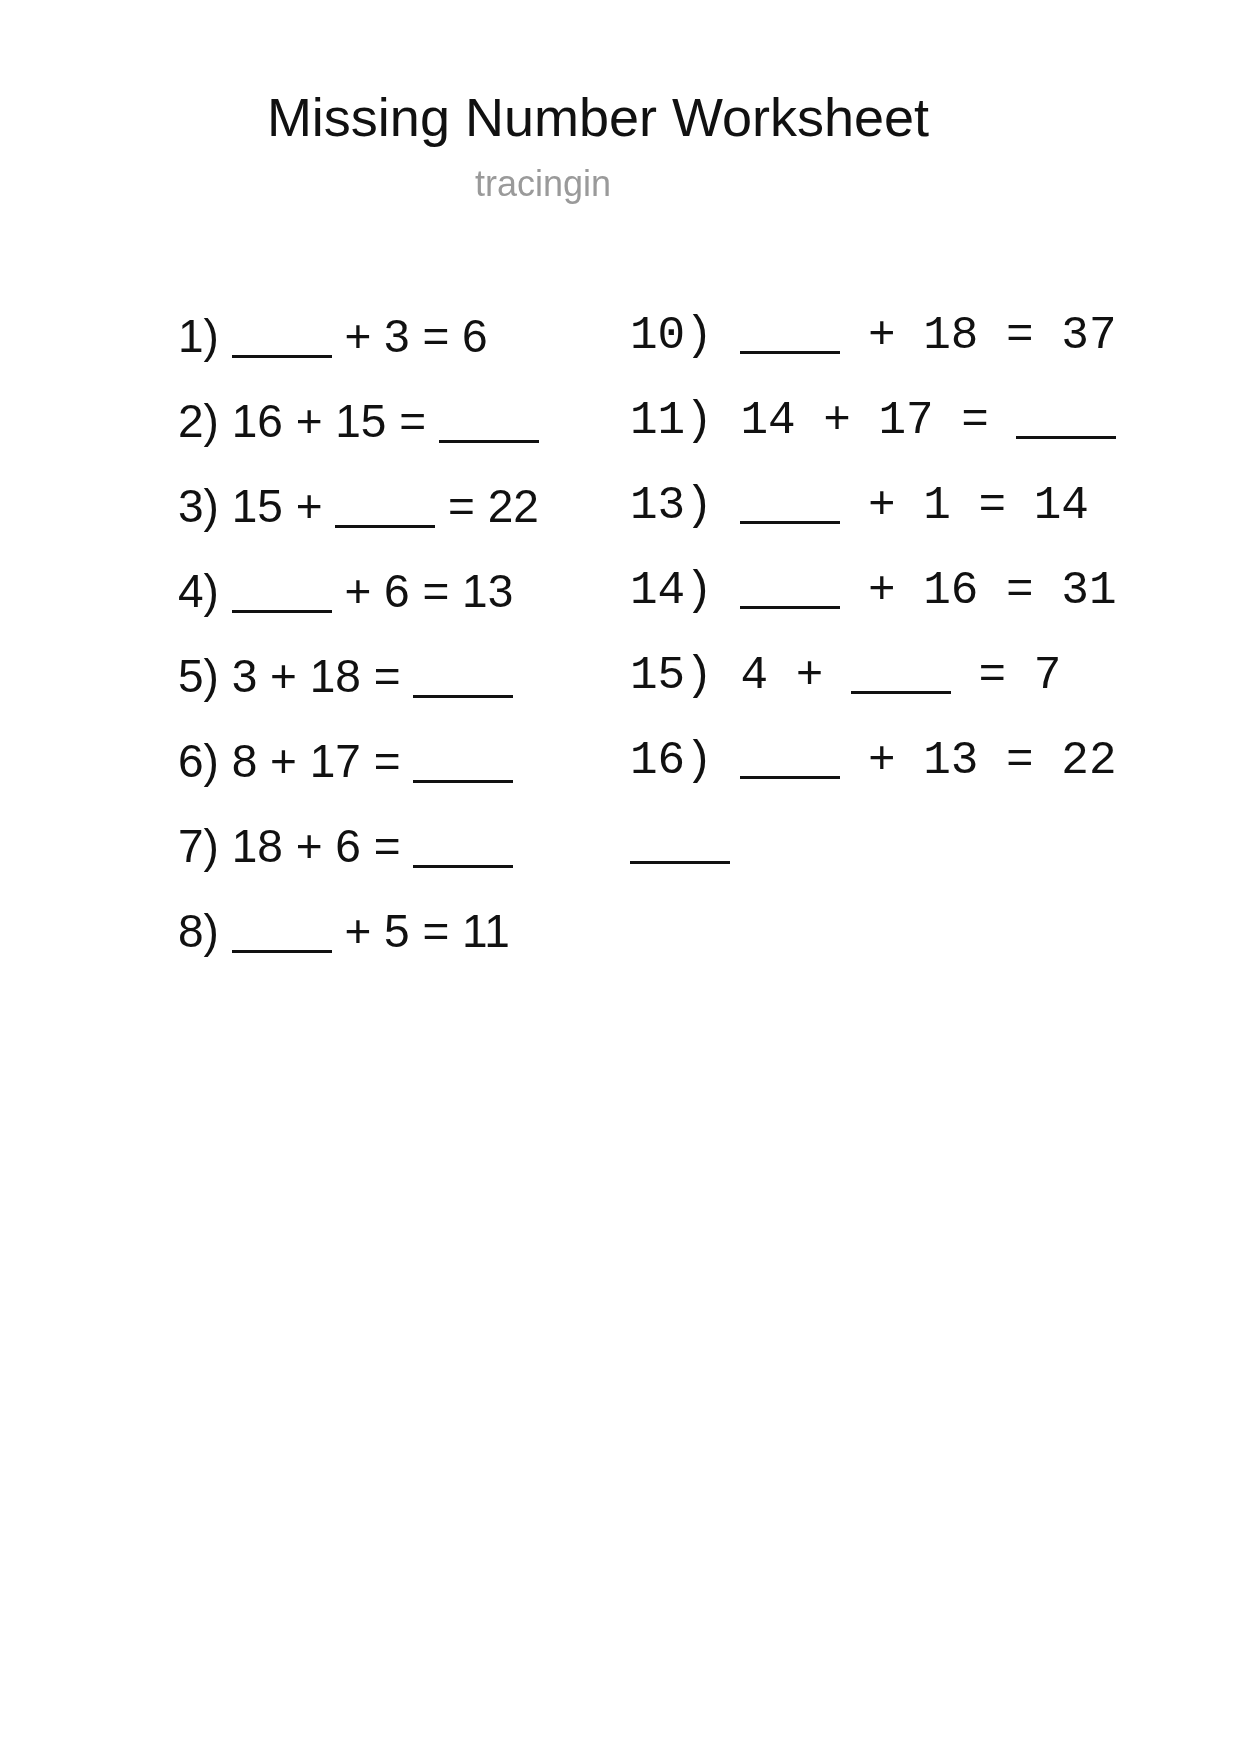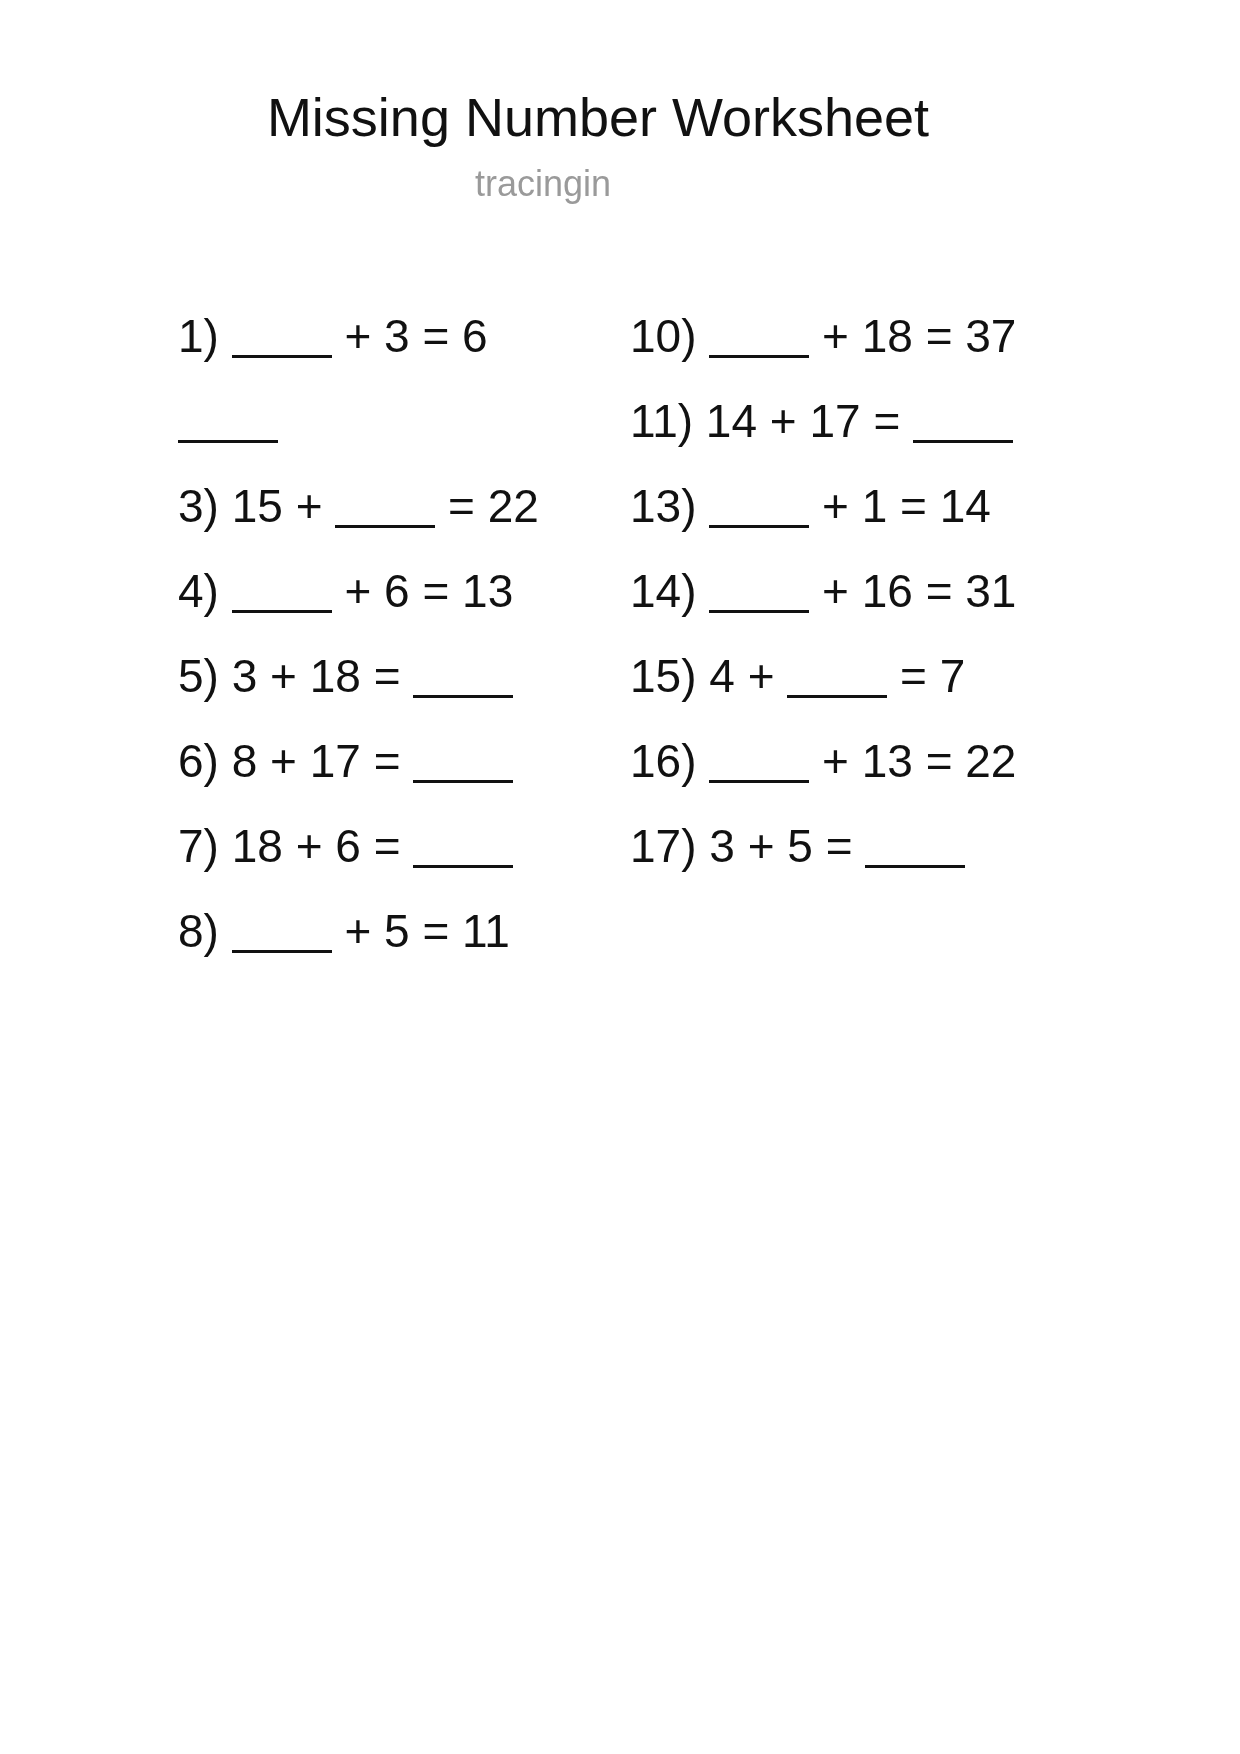--- a/index.html
+++ b/index.html
@@ -35,21 +35,21 @@
     line-height: 42px;
     white-space: nowrap;
     color: #9a9a9a;
     margin-left: 20px;
   }
   .col {
     position: absolute;
     top: 294px;
   }
   .col-left  { left: 178px; }
-  .col-right { left: 630px; }
+  .col-right { left: 630px; font-family: Liberation Mono, monospace; }
   .problem-row {
     height: 85px;
     line-height: 85px;
     font-size: 46px;
     white-space: nowrap;
     color: #111111;
   }
   .blank {
     display: inline-block;
     width: 100px;
@@ -66,20 +66,21 @@
   <div class="title">Missing Number Worksheet</div>
   <div class="subtitle">tracingin</div>
 
   <div class="col col-left">
     <div class="problem-row">
       <span class="seg">1)</span>
       <span class="blank"></span>
       <span class="seg">+ 3 = 6</span>
     </div>
     <div class="problem-row">
+      <span class="seg">2) 16 + 15 =</span>
       <span class="blank"></span>
       
     </div>
     <div class="problem-row">
       <span class="seg">3) 15 +</span>
       <span class="blank"></span>
       <span class="seg">= 22</span>
     </div>
     <div class="problem-row">
       <span class="seg">4)</span>
@@ -133,19 +134,18 @@
       <span class="seg">15) 4 +</span>
       <span class="blank"></span>
       <span class="seg">= 7</span>
     </div>
     <div class="problem-row">
       <span class="seg">16)</span>
       <span class="blank"></span>
       <span class="seg">+ 13 = 22</span>
     </div>
     <div class="problem-row">
-      <span class="seg">17) 3 + 5 =</span>
       <span class="blank"></span>
       
     </div>
   </div>
 
 </div>
 
 </body></html>

